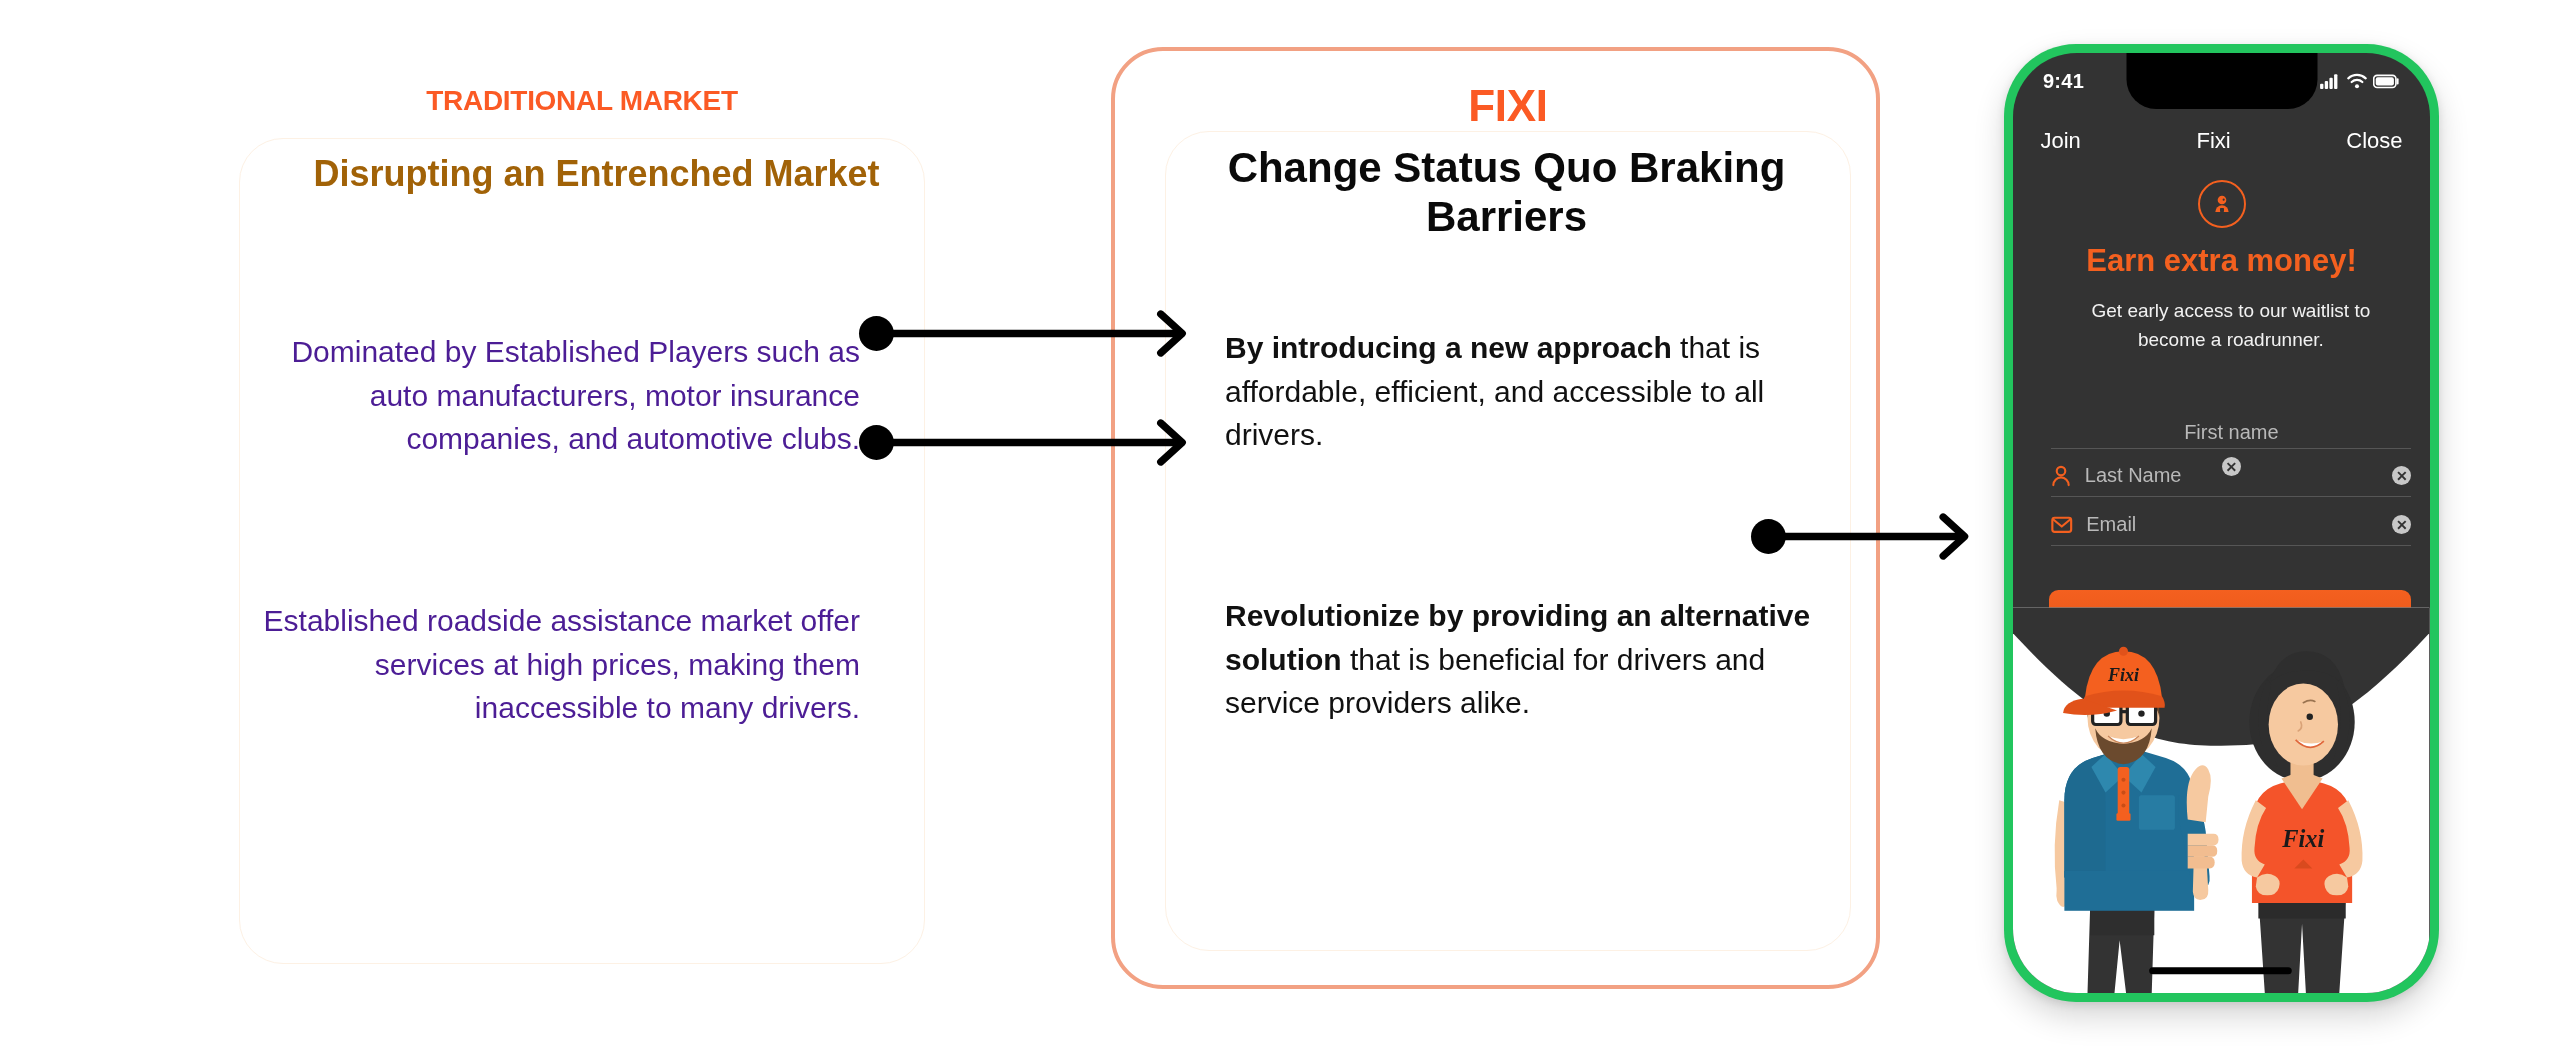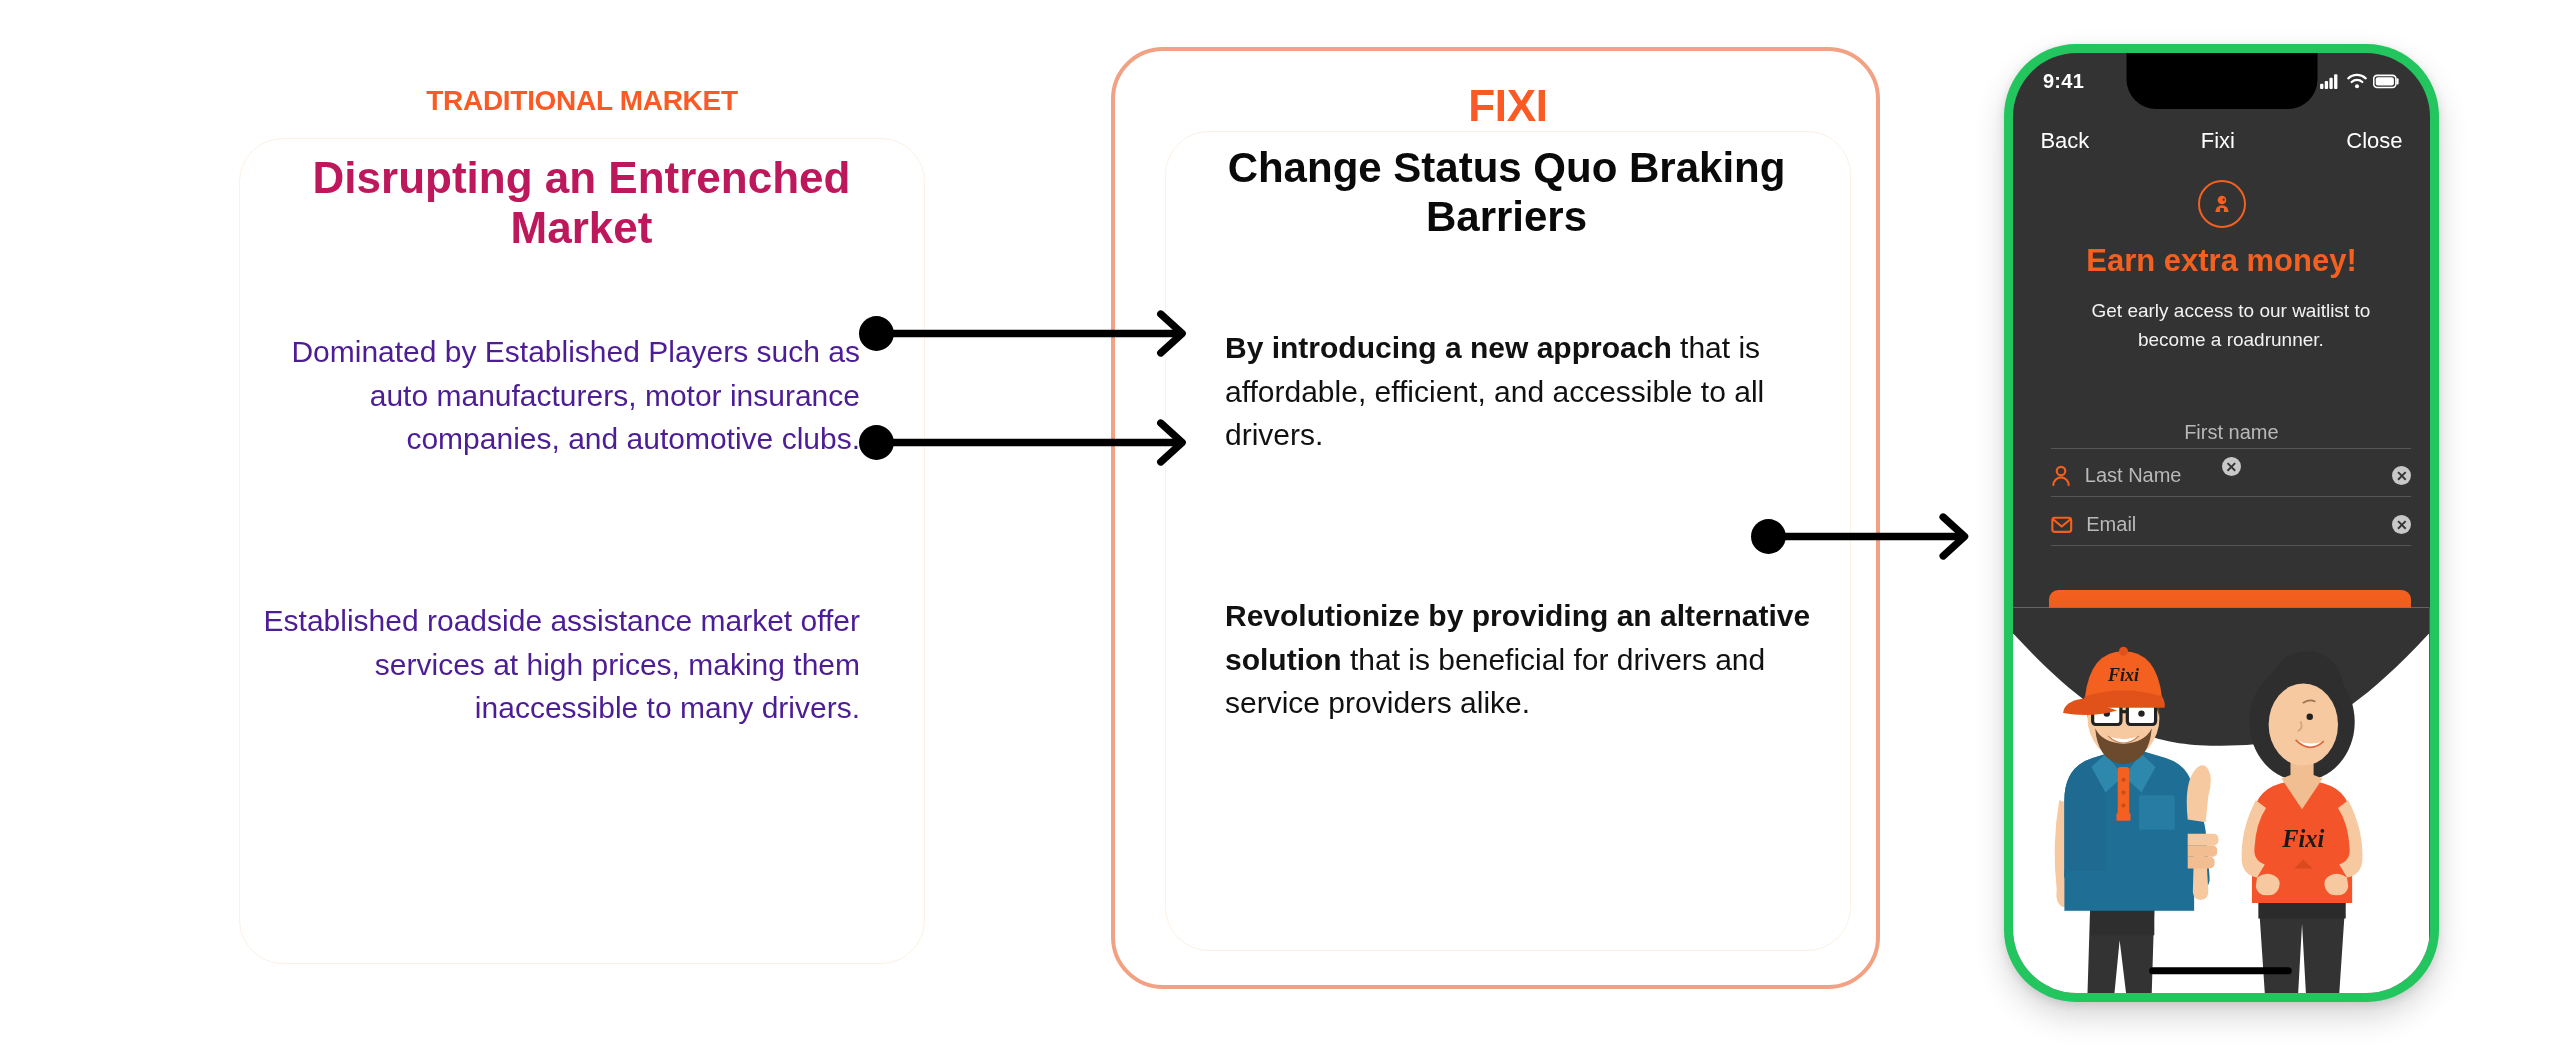--- a/index.html
+++ b/index.html
@@ -20,23 +20,23 @@
   }
   #left-card{ left:239px; top:138px; width:686px; height:826px; }
 
   #left-title{
     position:absolute; left:239px; top:85px; width:686px;
     text-align:center;
     font-size:28px; font-weight:bold; letter-spacing:-0.3px;
     color:#FB5A24;
   }
   #left-subtitle{
-    position:absolute; left:266px; top:153px; width:631px;
+    position:absolute; left:281px; top:153px; width:631px;
     text-align:center;
-    font-size:44px; font-weight:bold; line-height:1.14; color:#be185d;
+    font-size:36px; font-weight:bold; line-height:1.14; color:#a16207;
   }
   .left-para{
     position:absolute; left:259px; width:601px;
     text-align:right;
     font-size:30px; line-height:1.45; color:#4c1d95;
   }
   #left-para-1{ top:330px; }
   #left-para-2{ top:599px; }
 
   
@@ -223,21 +223,21 @@
           </svg>
           <svg width="27" height="14.8" viewBox="0 0 40 22">
             <rect x="1" y="2" width="33" height="18" rx="5" fill="none" stroke="#fff" stroke-width="2.4"></rect>
             <rect x="4" y="5" width="27" height="12" rx="3" fill="#fff"></rect>
             <path d="M36.5 8 v6" stroke="#fff" stroke-width="3" stroke-linecap="round"></path>
           </svg>
         </span>
       </div>
 
       <div id="phone-nav">
-        <span class="nav-btn">Back</span>
+        <span class="nav-btn">Join</span>
         <span class="nav-title">Fixi</span>
         <span class="nav-btn">Close</span>
       </div>
 
       <div id="avatar-circle">
         <svg width="24" height="24" viewBox="0 0 36 36">
           <circle cx="18" cy="12" r="6.5" fill="#F4601F"></circle>
           <circle cx="20.5" cy="11.5" r="1.6" fill="#333"></circle>
           <path d="M8 30 a10 10 0 0 1 20 0 z" fill="#F4601F"></path>
           <rect x="15" y="24" width="6" height="6" rx="1" fill="#333"></rect>

